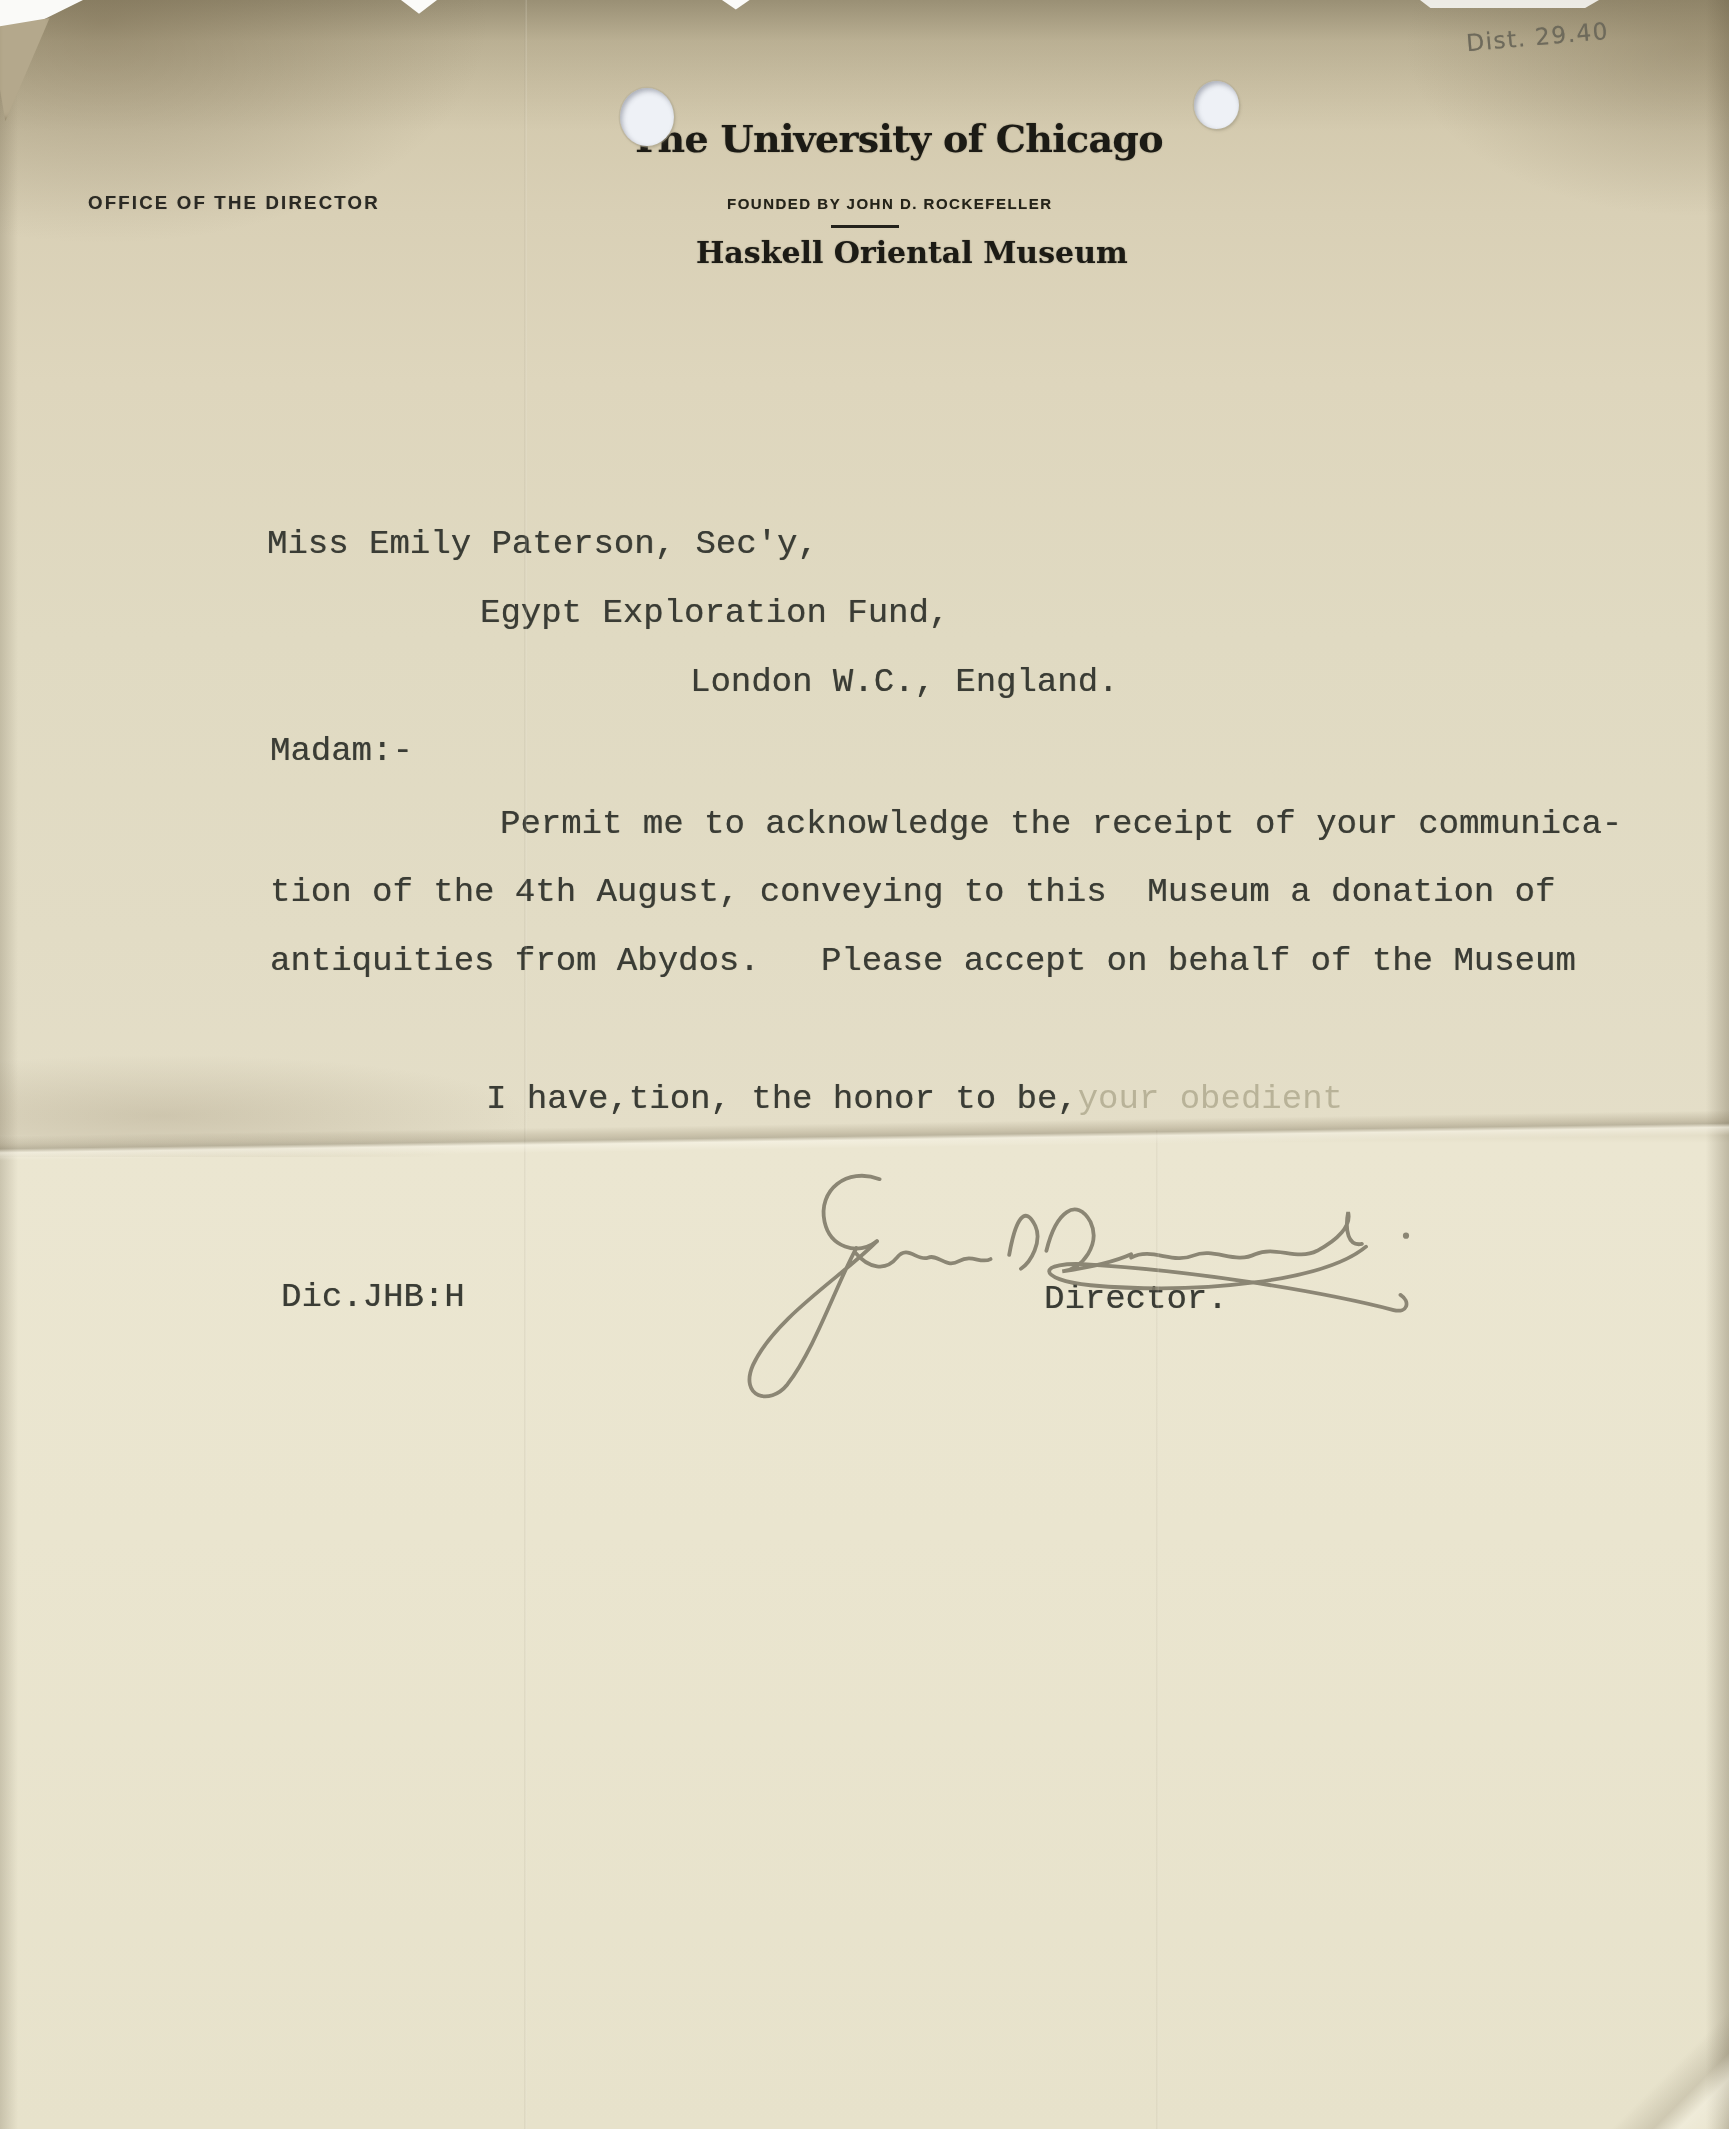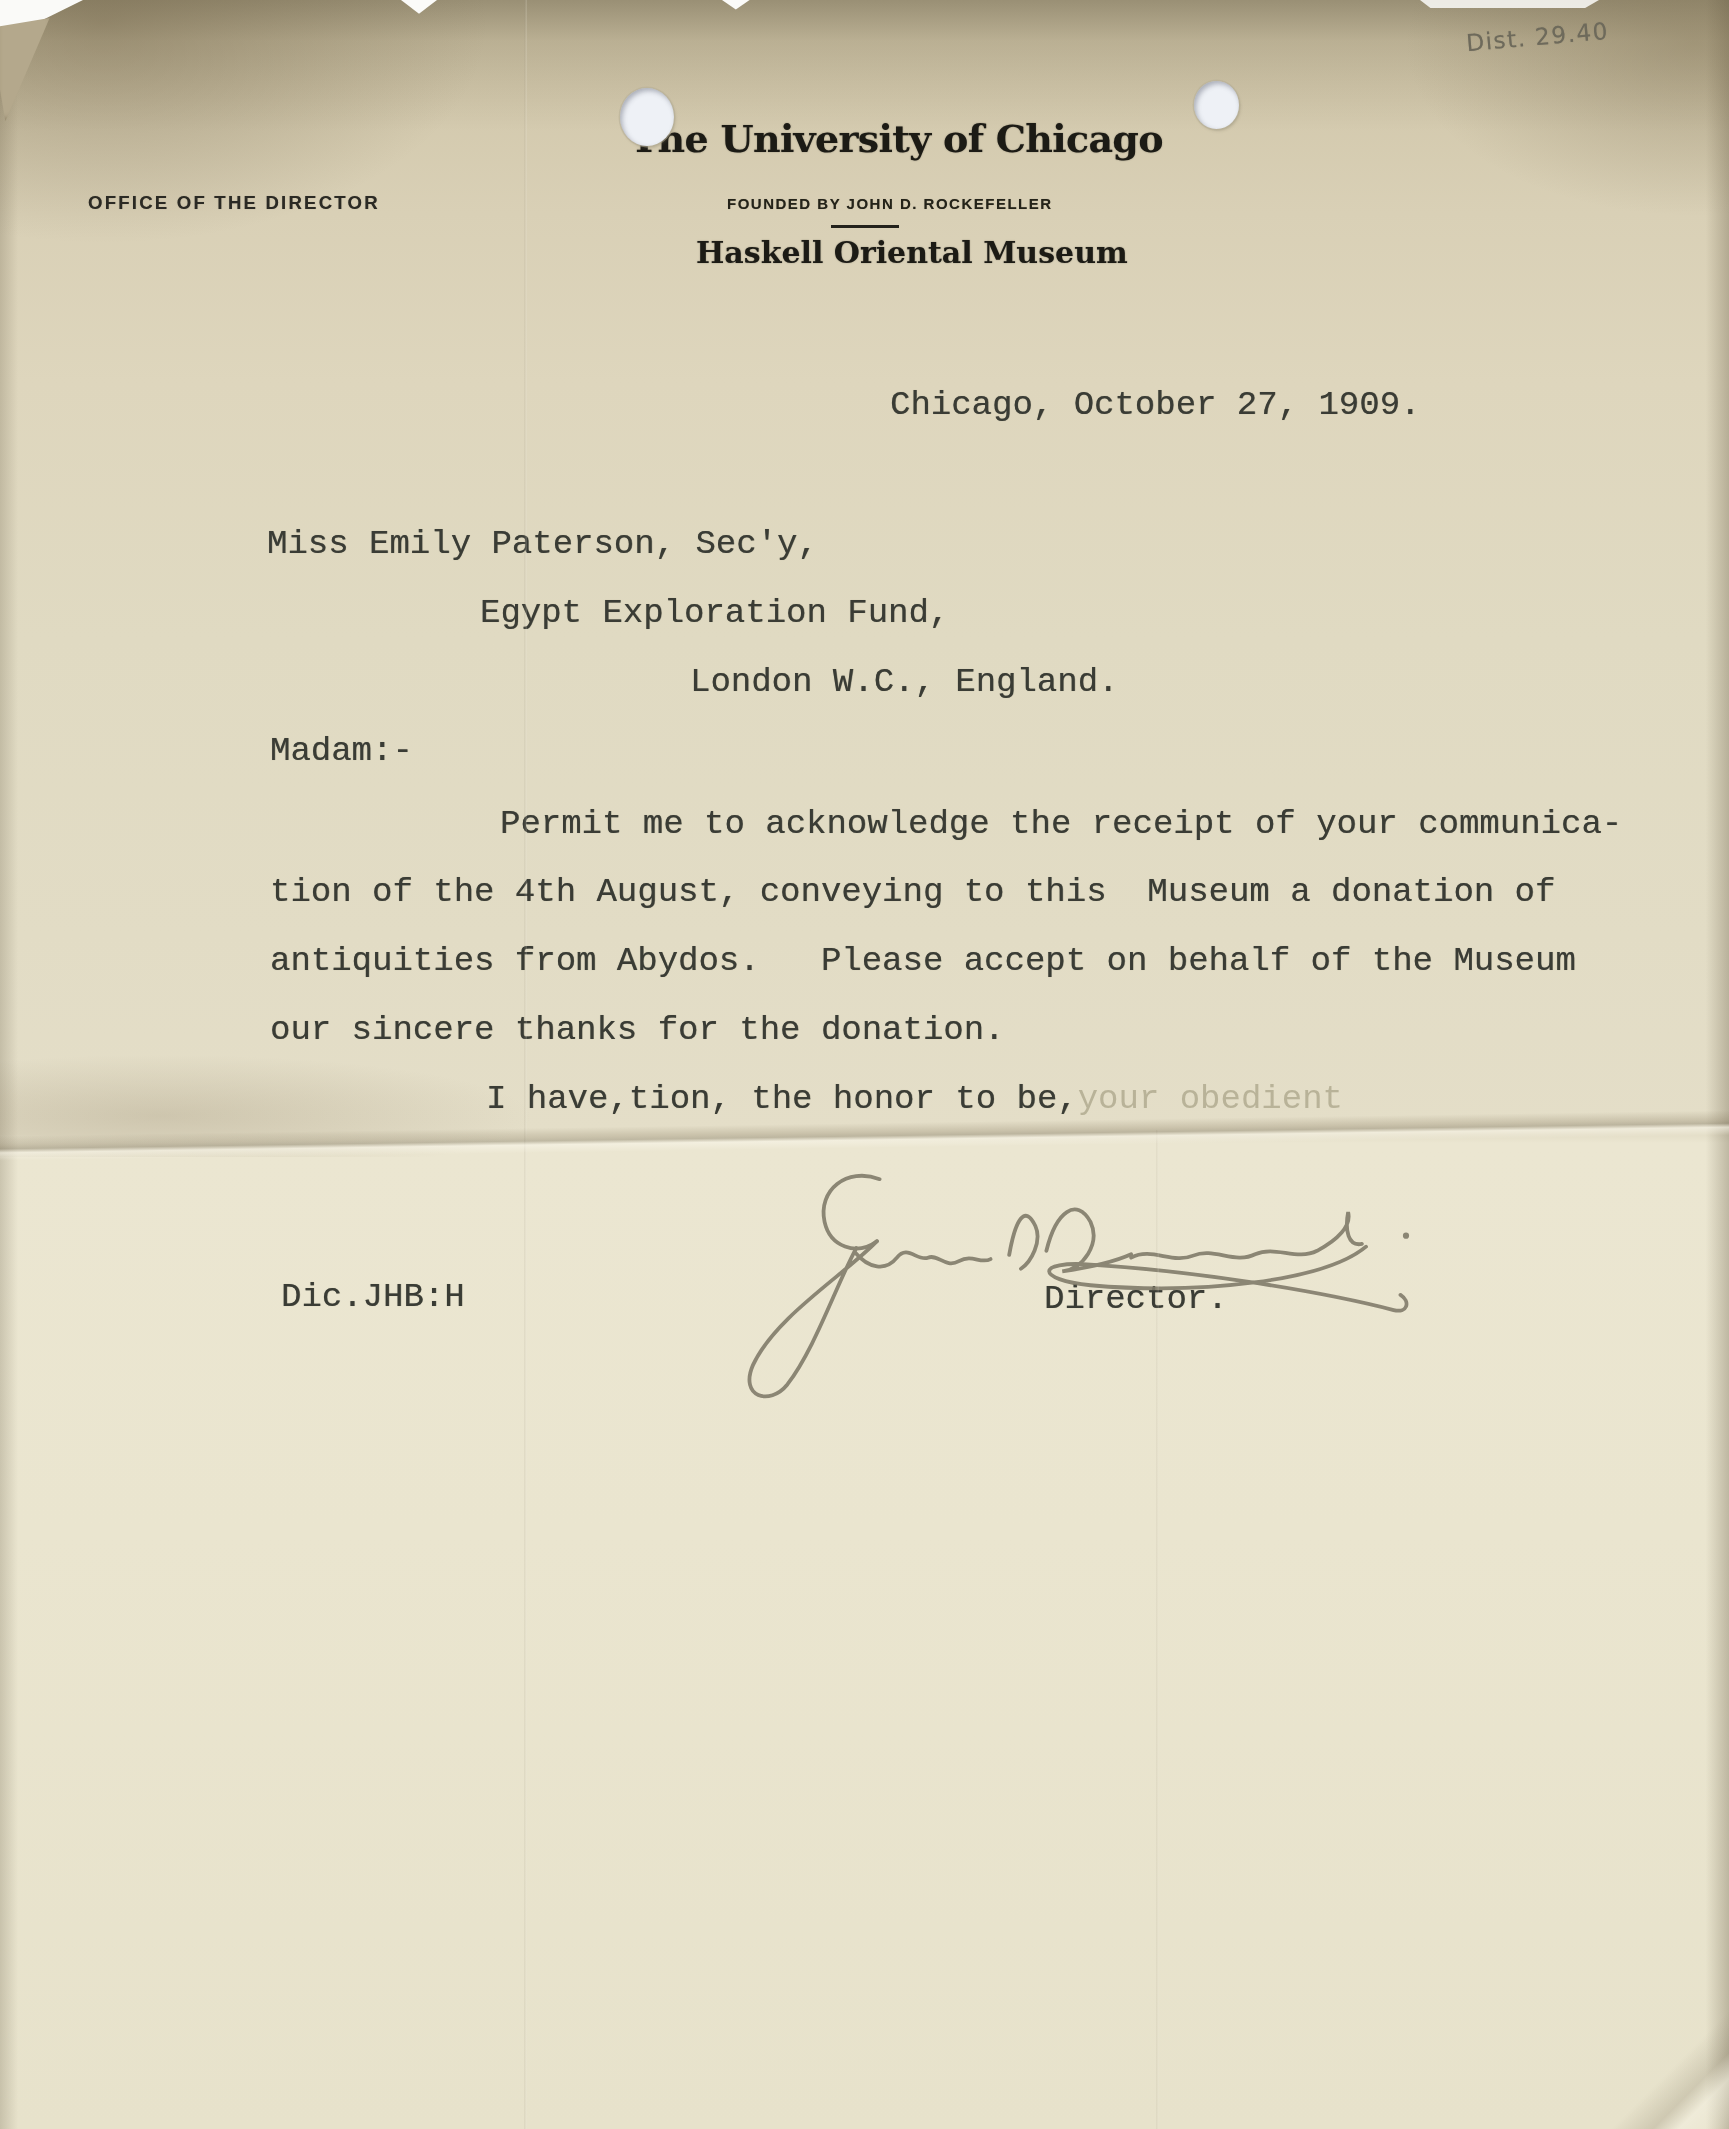--- a/index.html
+++ b/index.html
@@ -91,29 +91,27 @@
 
   <div class="office">OFFICE OF THE DIRECTOR</div>
   <div class="univ">The University of Chicago</div>
   <div class="founded">FOUNDED BY JOHN D. ROCKEFELLER</div>
   <div class="lh-rule"></div>
   <div class="museum">Haskell Oriental Museum</div>
 
   <div class="punch-hole hole-1"></div>
   <div class="punch-hole hole-2"></div>
 
-  <div class="tw dateline">Chicago, October 27, 1909.</div>
   <div class="tw rcpt2">Egypt Exploration Fund,</div>
   <div class="tw rcpt1">Miss Emily Paterson, Sec'y,</div>
   <div class="tw rcpt3">London W.C., England.</div>
   <div class="tw salutation">Madam:-</div>
   <div class="tw b1">Permit me to acknowledge the receipt of your communica-</div>
   <div class="tw b2">tion of the 4th August, conveying to this  Museum a donation of</div>
   <div class="tw b3">antiquities from Abydos.   Please accept on behalf of the Museum</div>
-  <div class="tw b4">our sincere thanks for the donation.</div>
   <div class="tw closing"><span>I have,tion, the honor to be,</span><span class="ghost">your obedient</span></div>
   <div class="tw reference">Dic.JHB:H</div>
   <div class="tw director">Director.</div>
 
   <svg class="signature" viewBox="0 0 1120 360" fill="none">
     <g stroke="#7e7968" stroke-width="5.5" stroke-linecap="round" opacity="0.88">
       <path d="M 336 22 C 288 4, 246 38, 256 84 C 264 120, 302 134, 332 112"></path>
       <path d="M 332 112 C 286 160, 184 222, 152 292 C 132 338, 176 352, 202 320 C 242 268, 272 178, 302 122"></path>
       <path d="M 300 128 C 320 152, 345 156, 361 136 C 376 116, 391 142, 406 136 C 421 130, 431 152, 451 141 C 471 130, 482 146, 497 138"></path>
       <path d="M 524 132 C 533 80, 547 58, 562 90 C 572 112, 556 142, 541 152"></path>

